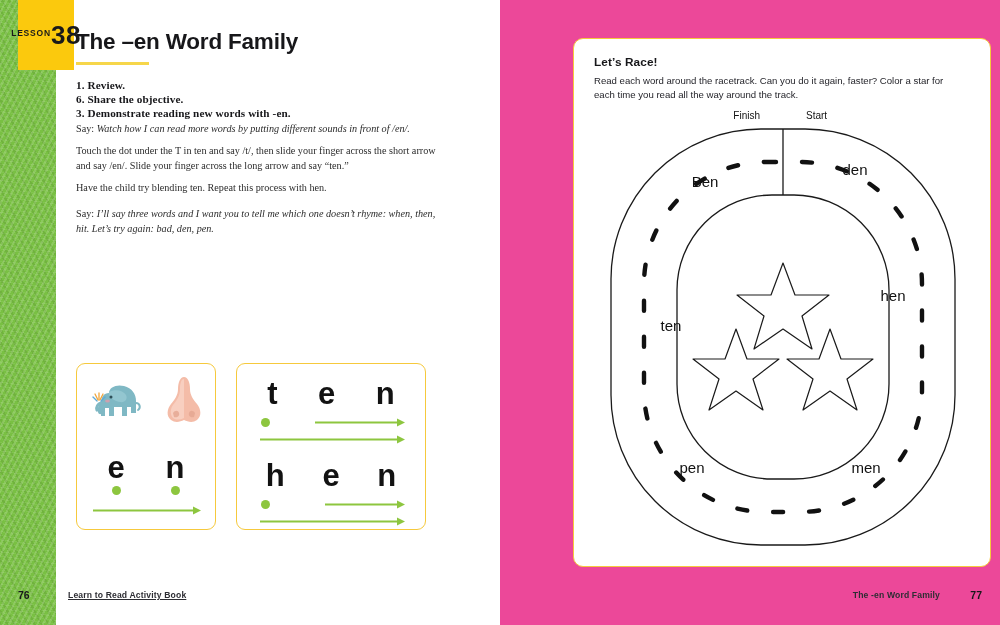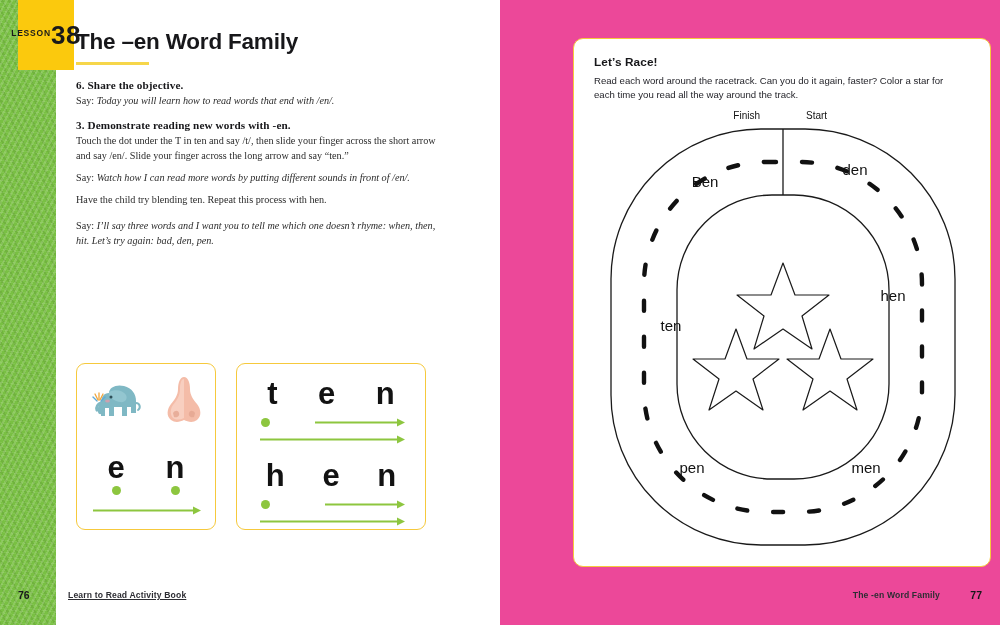--- a/index.html
+++ b/index.html
@@ -277,31 +277,31 @@
       <div class="num">38</div>
     </div>
 
     <div class="left-content">
       <h1 class="page-title">The –en Word Family</h1>
       <div class="title-rule"></div>
 
       <div class="steps">
 
         <div>
+          <p class="step-head">1. Review.</p>
         </div>
 
         <div>
           <p class="step-head">6. Share the objective.</p>
-          <p class="step-body say"><span class="lead">Say:</span><span> Today you will learn how to read words that end with /en/.</span></p>
         </div>
 
         <div>
           <p class="step-head">3. Demonstrate reading new words with -en.</p>
+          <p class="step-body say tight"><span class="lead">Say:</span><span> Watch how I can read more words by putting different sounds in front of /en/.</span></p>
           <p class="step-body tight">Touch the dot under the T in ten and say /t/, then slide your finger across the short arrow and say /en/. Slide your finger across the long arrow and say “ten.”</p>
-          <p class="step-body say tight"><span class="lead">Say:</span><span> Watch how I can read more words by putting different sounds in front of /en/.</span></p>
           <p class="step-body">Have the child try blending ten. Repeat this process with hen.</p>
         </div>
 
         <div>
           <p class="step-body say"><span class="lead">Say:</span><span> I’ll say three words and I want you to tell me which one doesn’t rhyme: when, then, hit. Let’s try again: bad, den, pen.</span></p>
         </div>
 
       </div>
     </div>
 

